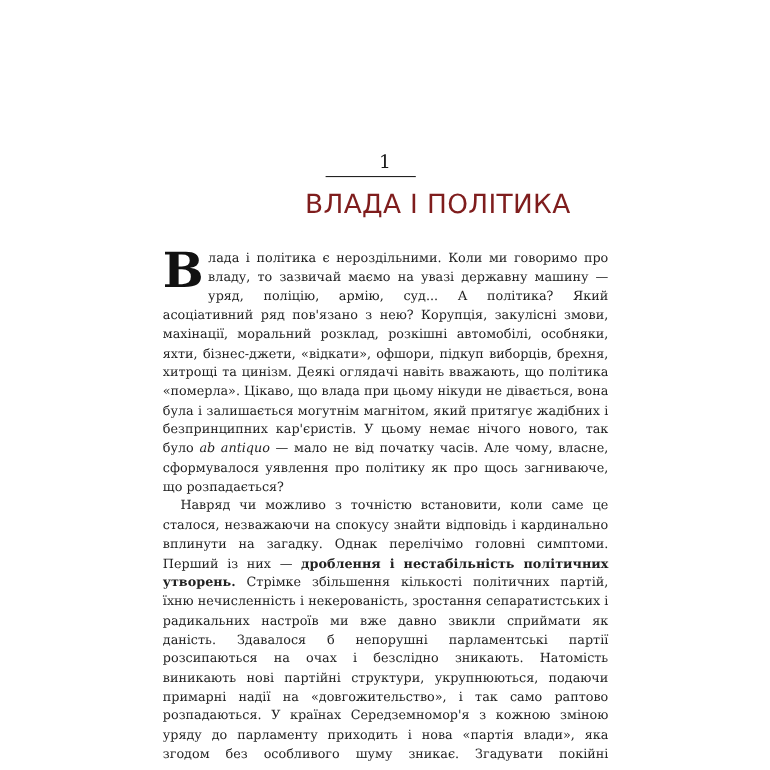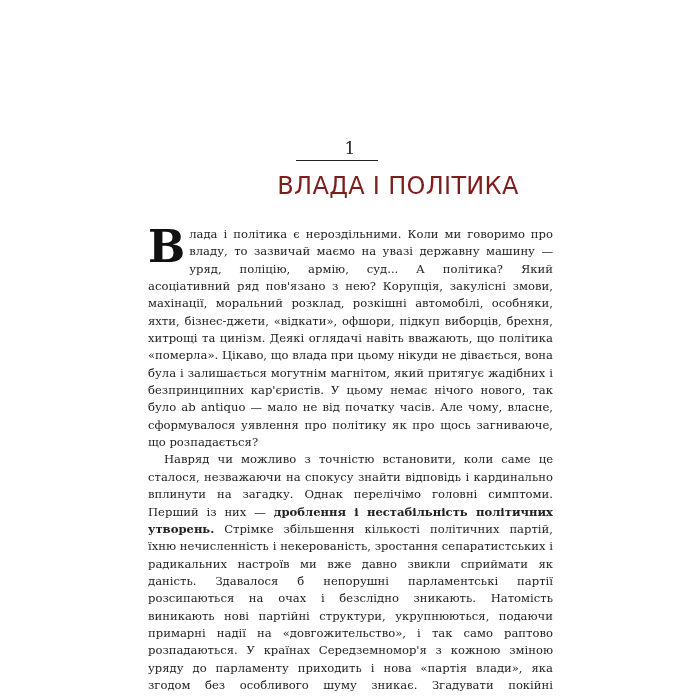--- a/index.html
+++ b/index.html
@@ -23,21 +23,21 @@
       font-family: "DejaVu Serif", serif; font-size: 11.6px; line-height: 17.35px; color: #222;
       text-align: justify; hyphens: manual;
     }
     .body-text p { margin: 0; }
     .body-text p.indent { text-indent: 16px; }
     .dropcap {
       float: left; font-family: "DejaVu Serif", serif; font-size: 44px; line-height: 36px;
       margin: 3px 4px 0 0; color: #111; font-weight: bold;
     }
     .bold { font-weight: bold; }
-    .italic { }
+    .italic { font-style: italic; }
   </style>
 </head>
 <body>
 
 <div class="page">
   <div class="chapter-num">1</div>
   <div class="chapter-rule"></div>
   <h1 class="chapter-title" style="margin:0">ВЛАДА І ПОЛІТИКА</h1>
 
   <div class="body-text">

